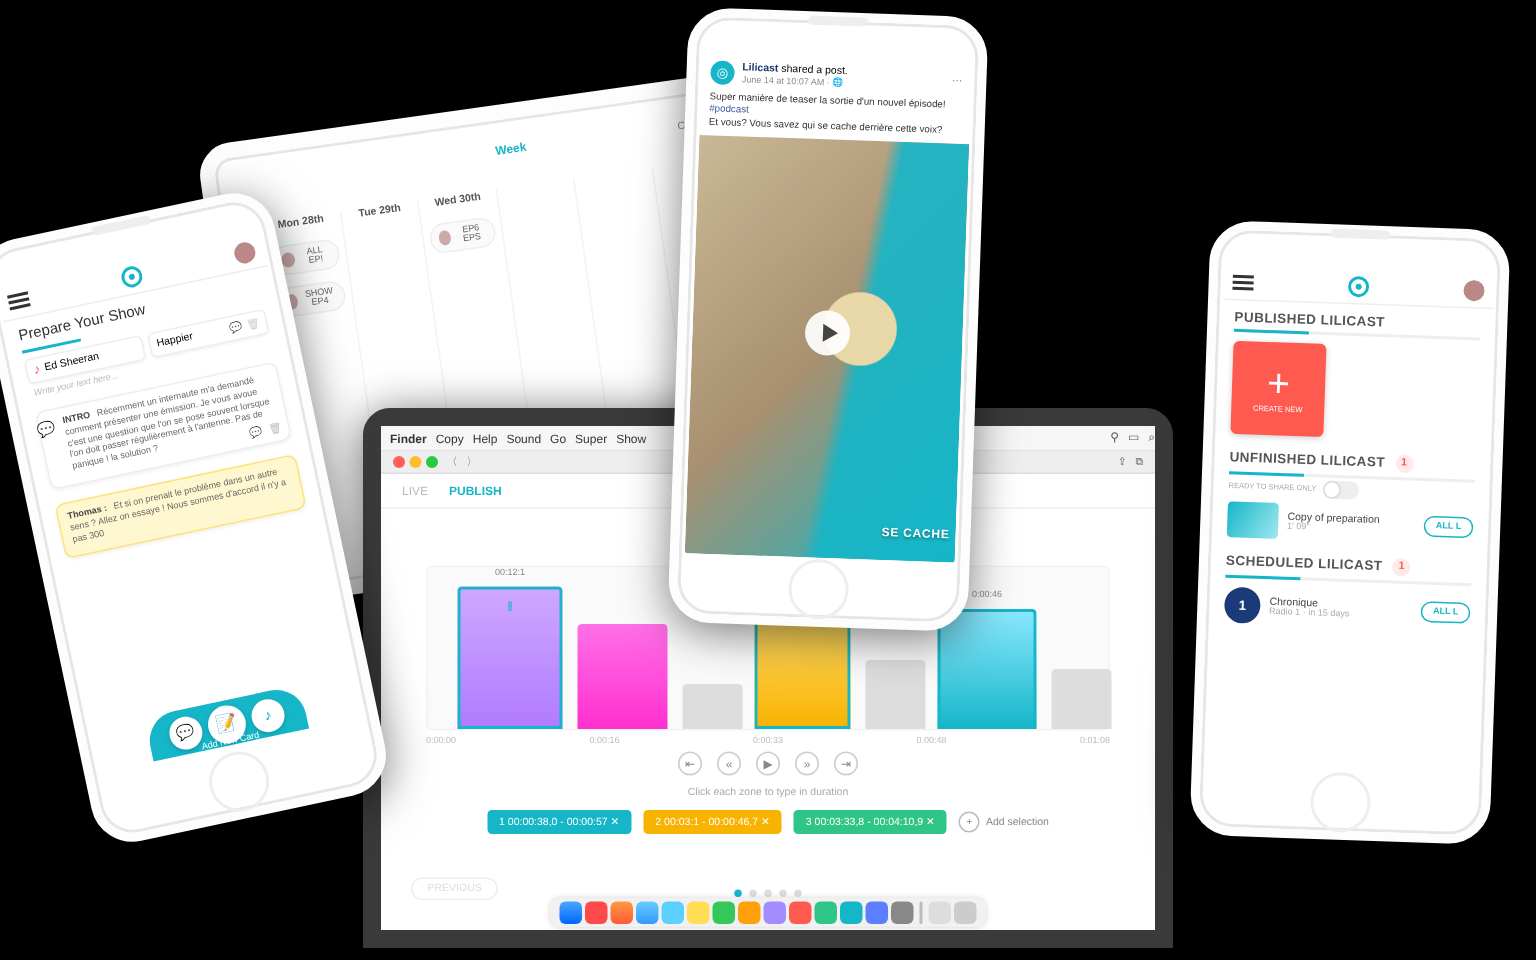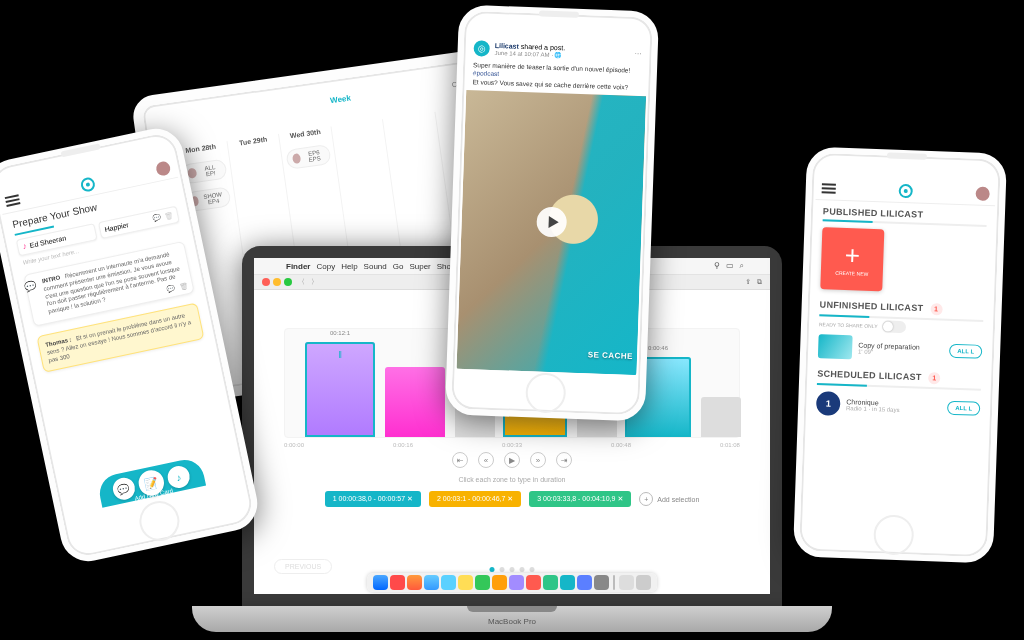--- a/index.html
+++ b/index.html
@@ -191,21 +191,21 @@
     font-size:6px; font-weight:700;
   }
   .badge-dot{ display:inline-block; width:12px; height:12px; background:#ffe9e9; color:#ff5a4f;
     border-radius:50%; font-size:7px; line-height:12px; text-align:center; vertical-align:middle; margin-left:4px;}
   .toggle{ width:24px; height:12px; background:#eee; border-radius:10px; position:relative; margin-left:4px;}
   .toggle::after{ content:""; position:absolute; left:1px; top:1px; width:10px; height:10px;
     background:#fff; border-radius:50%; box-shadow:0 0 2px rgba(0,0,0,.3);}
   .ready{ font-size:5px; color:#aaa; padding:0 8px; display:flex; align-items:center;}
 
   
-  .mac-menubar{ display:flex; align-items:center; gap:6px; padding:3px 26px;
+  .mac-menubar{ display:flex; align-items:center; gap:6px; padding:3px 0;
     background:#f6f6f6; border-bottom:1px solid #e3e3e3; font-size:8px; color:#333;}
   .mac-menubar .apple{ font-size:10px;}
   .mac-menubar .app{ font-weight:600;}
   .mac-menubar .right{ margin-left:auto; display:flex; gap:6px; color:#555;}
   .mac-tabbar{ display:flex; align-items:center; gap:6px; padding:2px 8px;
     background:#eee; border-bottom:1px solid #ddd; font-size:7px; color:#666;}
   .mac-tabbar .dots{ display:flex; gap:3px;}
   .mac-tabbar .dots span{ width:8px; height:8px; border-radius:50%;}
   .d-r{background:#ff5f57;} .d-y{background:#ffbd2e;} .d-g{background:#28c940;}
   .mac-tabbar .url{ flex:1; text-align:center; color:#888;}
@@ -349,20 +349,29 @@
           <span class="d-y"></span>
           <span class="d-g"></span>
         </span>
         <span>〈</span>
         <span>〉</span>
         <span class="url">app.lilicast.com</span>
         <span>⇪</span>
         <span>⧉</span>
       </div>
 
+      <div class="app-tabs">
+        <span>LIVE</span>
+        <span class="active">PUBLISH</span>
+        <span class="alogo">
+          <span class="logo-dot" style="width:10px;height:10px;"></span>
+          <span>LILICAST</span>
+        </span>
+        <span style="width:60px;"></span>
+      </div>
       <div class="h2">Choose Your Sound</div>
 
       <div class="wave-area">
         <div class="wave sel" style="left:20px;height:95px;background:linear-gradient(180deg,#cfa8ff,#b07aff);">
           <span class="ts">00:12:1</span>
           <span style="position:absolute;left:50%;top:8px;transform:translateX(-50%);color:#15b6c8;">‖</span>
         </div>
         <div class="wave" style="left:100px;height:70px;width:60px;background:linear-gradient(180deg,#ff70e6,#ff2fd0);"></div>
         <div class="wave" style="left:170px;height:30px;width:40px;background:#ddd;"></div>
         <div class="wave sel" style="left:218px;height:88px;width:64px;background:linear-gradient(180deg,#ffe27a,#f8b200);">
@@ -428,23 +437,20 @@
         <span style="background:#2fc587;"></span>
         <span style="background:#15b6c8;"></span>
         <span style="background:#5b7fff;"></span>
         <span style="background:#888;"></span>
         <span style="background:#bbb;width:2px;margin:0 2px;"></span>
         <span style="background:#ddd;"></span>
         <span style="background:#ccc;"></span>
       </div>
     </div>
   </div>
-  <div class="base">
-    <span class="label">MacBook Pro</span>
-  </div>
 </div>
 
 <div class="phone" id="phone-left">
   <div class="screen">
     <div class="topbar">
       <div class="hamb">
           <span></span>
           <span></span>
           <span></span>
         </div>

